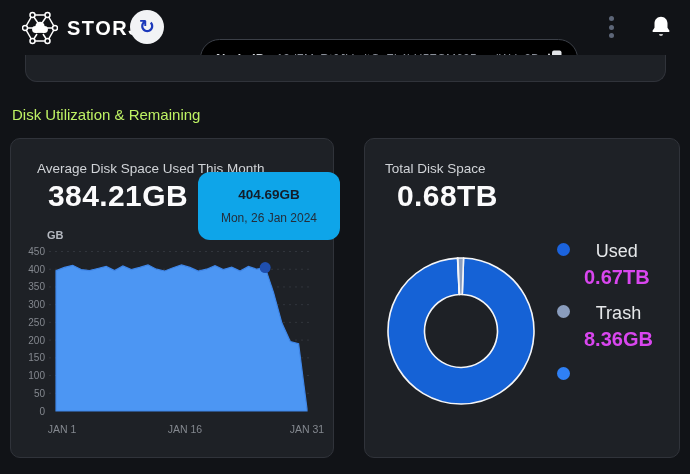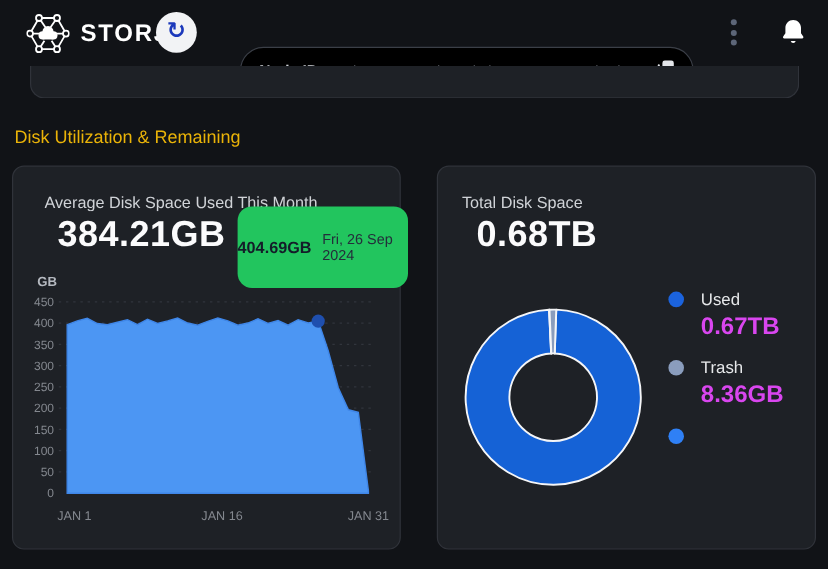--- a/index.html
+++ b/index.html
@@ -24,41 +24,41 @@
   .node-value { flex:1; font-size:12px; color:#8a8f99; letter-spacing:.2px; white-space:nowrap; overflow:hidden; }
   .copy-btn { background:none; border:none; cursor:pointer; padding:0; margin-left:8px; display:flex; }
   .kebab { position:absolute; left:603px; top:12px; width:16px; height:30px; display:flex; flex-direction:column;
     align-items:center; justify-content:center; gap:3.5px; background:none; border:none; cursor:pointer; }
   .kebab i { width:5px; height:5px; border-radius:50%; background:#5d6678; }
   .bell-btn { position:absolute; left:647px; top:13px; width:28px; height:30px; background:none; border:none; cursor:pointer; }
   
   .prev-card { position:absolute; left:25px; top:55px; width:641px; height:27px;
     background:#1e2126; border:1px solid #30333a; border-top:none; border-radius:0 0 12px 12px; }
   
-  .section-title { position:absolute; left:12px; top:106px; font-size:15px; font-weight:500; color:#eab308; }
+  .section-title { position:absolute; left:12px; top:106px; font-size:15px; font-weight:500; color:#bef264; }
   .card { position:absolute; top:138px; height:320px; background:#1e2126; border:1px solid #30333a; border-radius:10px; }
-  .card-left { left:10px; width:324px; }
+  .card-left { left:10px; width:324px;text-align:right; }
   .card-right { left:364px; width:316px; }
   .card-title { position:absolute; left:26px; top:22px; font-size:13.5px; color:#d0d3d7; white-space:nowrap; overflow:hidden; max-width:280px; }
   .card-right .card-title { left:20px; }
   .big-value { position:absolute; left:25px; top:40px; font-size:30px; font-weight:700; letter-spacing:.4px; color:#fbfbfc;margin-left:12px; }
   .card-right .big-value { left:20px; }
-  .unit-label { position:absolute; left:20px; top:90px; font-size:11px; font-weight:700; color:#b5b9c0; }
+  .unit-label { position:absolute; left:36px; top:90px; font-size:11px; font-weight:700; color:#b5b9c0; }
   .chart-svg { position:absolute; left:0; top:104px; }
   
-  .tooltip { position:absolute; left:187px; top:33px; width:142px; height:68px; background:#22c55e;
-    border-radius:12px; z-index:5; display:flex; align-items:center; justify-content:center; gap:9px; }
+  .tooltip { position:absolute; left:187px; top:33px; width:142px; height:68px; background:#0ea5e9;
+    border-radius:12px; z-index:5; display:flex; flex-direction:column; align-items:center; justify-content:center; gap:9px; }
   .tooltip-value { font-size:13.5px; font-weight:700; color:#141d29; }
   .tooltip-date { font-size:12px; color:#242e3b; }
   
   .donut-svg { position:absolute; left:16px; top:112px; }
   .legend { position:absolute; left:192px; top:102px; display:flex; flex-direction:column; gap:14px; }
   .legend-item { display:flex; align-items:flex-start; }
   .legend-dot { width:13px; height:13px; border-radius:50%; margin:2px 14px 0 0; flex:none; }
-  .legend-label { font-size:14px; color:#e6e8ea; }
+  .legend-label { font-size:18px; color:#e6e8ea;text-align:center; }
   .legend-value { font-size:20px; font-weight:700; color:#d946ef; margin-top:4px; }
 </style>
 </head>
 <body>
 
 <div class="header">
   <div class="logo-wrap">
     <svg width="36" height="36" viewBox="0 0 36 36">
       <g stroke="#ffffff" stroke-width="1.5" fill="none">
         <polygon points="33,18 25.5,31 10.5,31 3,18 10.5,5 25.5,5"></polygon>
@@ -145,21 +145,21 @@
       <line x1="38" x2="302" y1="8.5" y2="8.5" stroke="#31353c" stroke-width="1" stroke-dasharray="2 4"></line>
       <text x="34" y="12" text-anchor="end" font-size="10" fill="#84888f">450</text>
       <path d="M45,168 L45.0,27.6 L53.4,24.4 L61.7,22.3 L70.1,26.6 L78.5,27.6 L86.8,25.5 L95.2,23.4 L103.6,27.6 L111.9,23.0 L120.3,26.6 L128.7,24.4 L137.0,22.0 L145.4,26.2 L153.8,28.0 L162.1,24.8 L170.5,22.0 L178.9,24.4 L187.2,28.0 L195.6,26.2 L204.0,22.7 L212.3,26.6 L220.7,24.1 L229.1,28.0 L237.4,23.4 L245.8,26.2 L254.2,24.6 L262.5,49.3 L270.9,80.1 L279.3,98.5 L287.6,100.7 L296.0,165.9 L296,168 Z" fill="#4c96f3" stroke="#3f86e8" stroke-width="1.2"></path>
       <circle cx="254.16666666666666" cy="24.559877777777785" r="5.5" fill="#1f4fae"></circle>
       <text x="51" y="190" text-anchor="middle" font-size="10.5" fill="#84888f">JAN 1</text>
       <text x="174" y="190" text-anchor="middle" font-size="10.5" fill="#84888f">JAN 16</text>
       <text x="296" y="190" text-anchor="middle" font-size="10.5" fill="#84888f">JAN 31</text>
     </svg>
   <div class="tooltip">
     <div class="tooltip-value">404.69GB</div>
-    <div class="tooltip-date">Fri, 26 Sep 2024</div>
+    <div class="tooltip-date">Mon, 26 Jan 2024</div>
   </div>
 </div>
 
 <div class="card card-right">
   <div class="card-title">Total Disk Space</div>
   <div class="big-value">0.68TB</div>
   <svg id="donut-chart" class="donut-svg" width="160" height="160" viewBox="0 0 160 160">
       <path d="M82.54766325928257 7.044469627606006 A73 73 0 1 1 76.5648944310372 7.0808663673924315 L78.2824472155186 43.540433183696216 A36.5 36.5 0 1 0 81.2738316296413 43.522234813803 Z" fill="#1562d6" stroke="#f4f5f7" stroke-width="1.6" stroke-linejoin="round"></path>
       <path d="M76.5648944310372 7.0808663673924315 A73 73 0 0 1 76.90064775918151 7.065824089886817 L78.45032387959075 43.53291204494341 A36.5 36.5 0 0 0 78.2824472155186 43.540433183696216 Z" fill="#e9ebee" stroke="#f4f5f7" stroke-width="1.6" stroke-linejoin="round"></path>
       <path d="M76.90064775918151 7.065824089886817 A73 73 0 0 1 82.54766325928259 7.044469627606006 L81.2738316296413 43.522234813803 A36.5 36.5 0 0 0 78.45032387959075 43.53291204494341 Z" fill="#8a9dbd" stroke="#f4f5f7" stroke-width="1.6" stroke-linejoin="round"></path>

